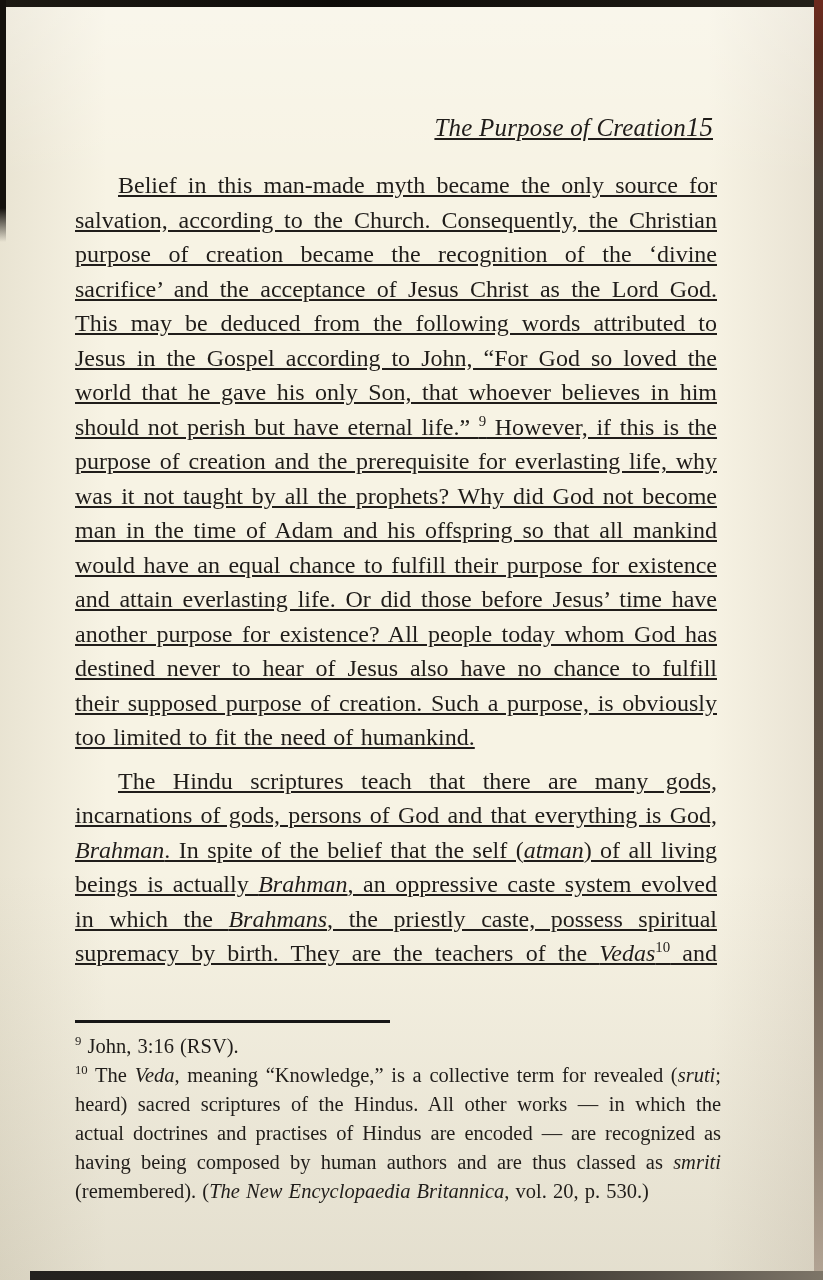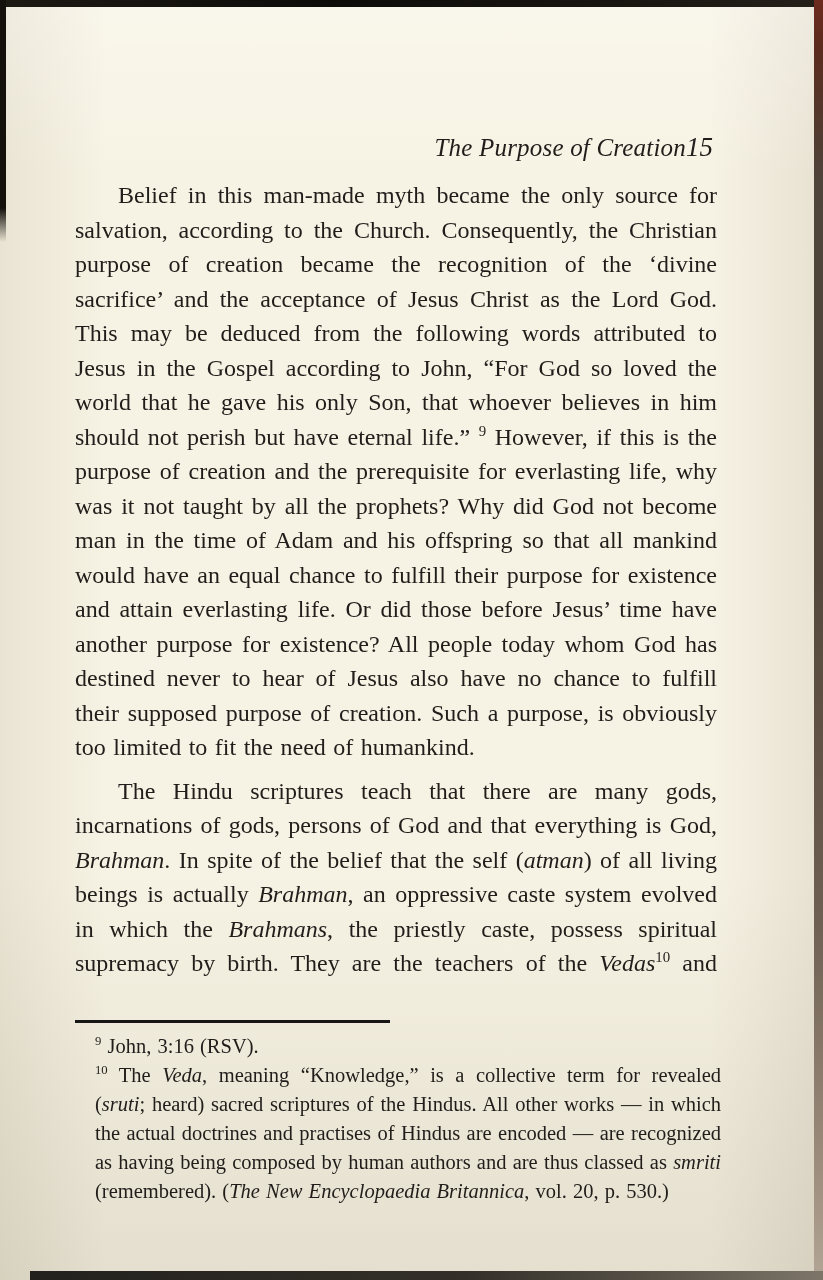--- a/index.html
+++ b/index.html
@@ -40,34 +40,35 @@
       var(--edge_maroon) 0%, #5a2c1f 4%, var(--edge_gray) 14%,
       #54483c 45%, #6e6052 72%, #998a7a 90%, #b3a595 100%);
   }
   .edge-bottom {
     position: absolute; left: 30px; right: 0; bottom: 0; height: 9px;
     background: linear-gradient(to right, #23211e, #343029 55%, #59534a 80%, #7d7568);
   }
   
   .content {
     position: absolute;
-    left: 75px; top: 132px;
+    left: 75px; top: 112px;
     width: 642px;
+    text-decoration: underline;
   }
   .running-header {
     display: flex;
     justify-content: flex-end;
     align-items: baseline;
     font-style: italic;
     height: 32px;
   }
   .rh-title { font-size: 25px; letter-spacing: 0.2px; }
   .rh-page { font-size: 27px; margin-right: 4px; }
   .body-para {
-    margin-top: 14px;
+    margin-top: 24px;
     font-size: 24px;
     line-height: 34.5px;
     text-align: justify;
     text-indent: 43px;
     word-spacing: 1.5px;
   }
   .para2 { margin-top: 9px; text-align-last: justify; -moz-text-align-last: justify; }
   .section-heading {
     margin-top: 27px;
     font-family: "Liberation Sans", sans-serif;
@@ -86,21 +87,20 @@
   .footnote-rule {
     width: 315px; height: 3px;
     background: var(--rule_ink);
     margin-bottom: 9px;
   }
   .footnote {
     font-size: 20.5px;
     line-height: 29px;
     text-align: justify;
     word-spacing: 1px;
-    margin-left: 20px;
   }
   sup {
     font-size: 62%;
     vertical-align: super;
     line-height: 0;
   }
 </style>
 </head>
 <body>
 

